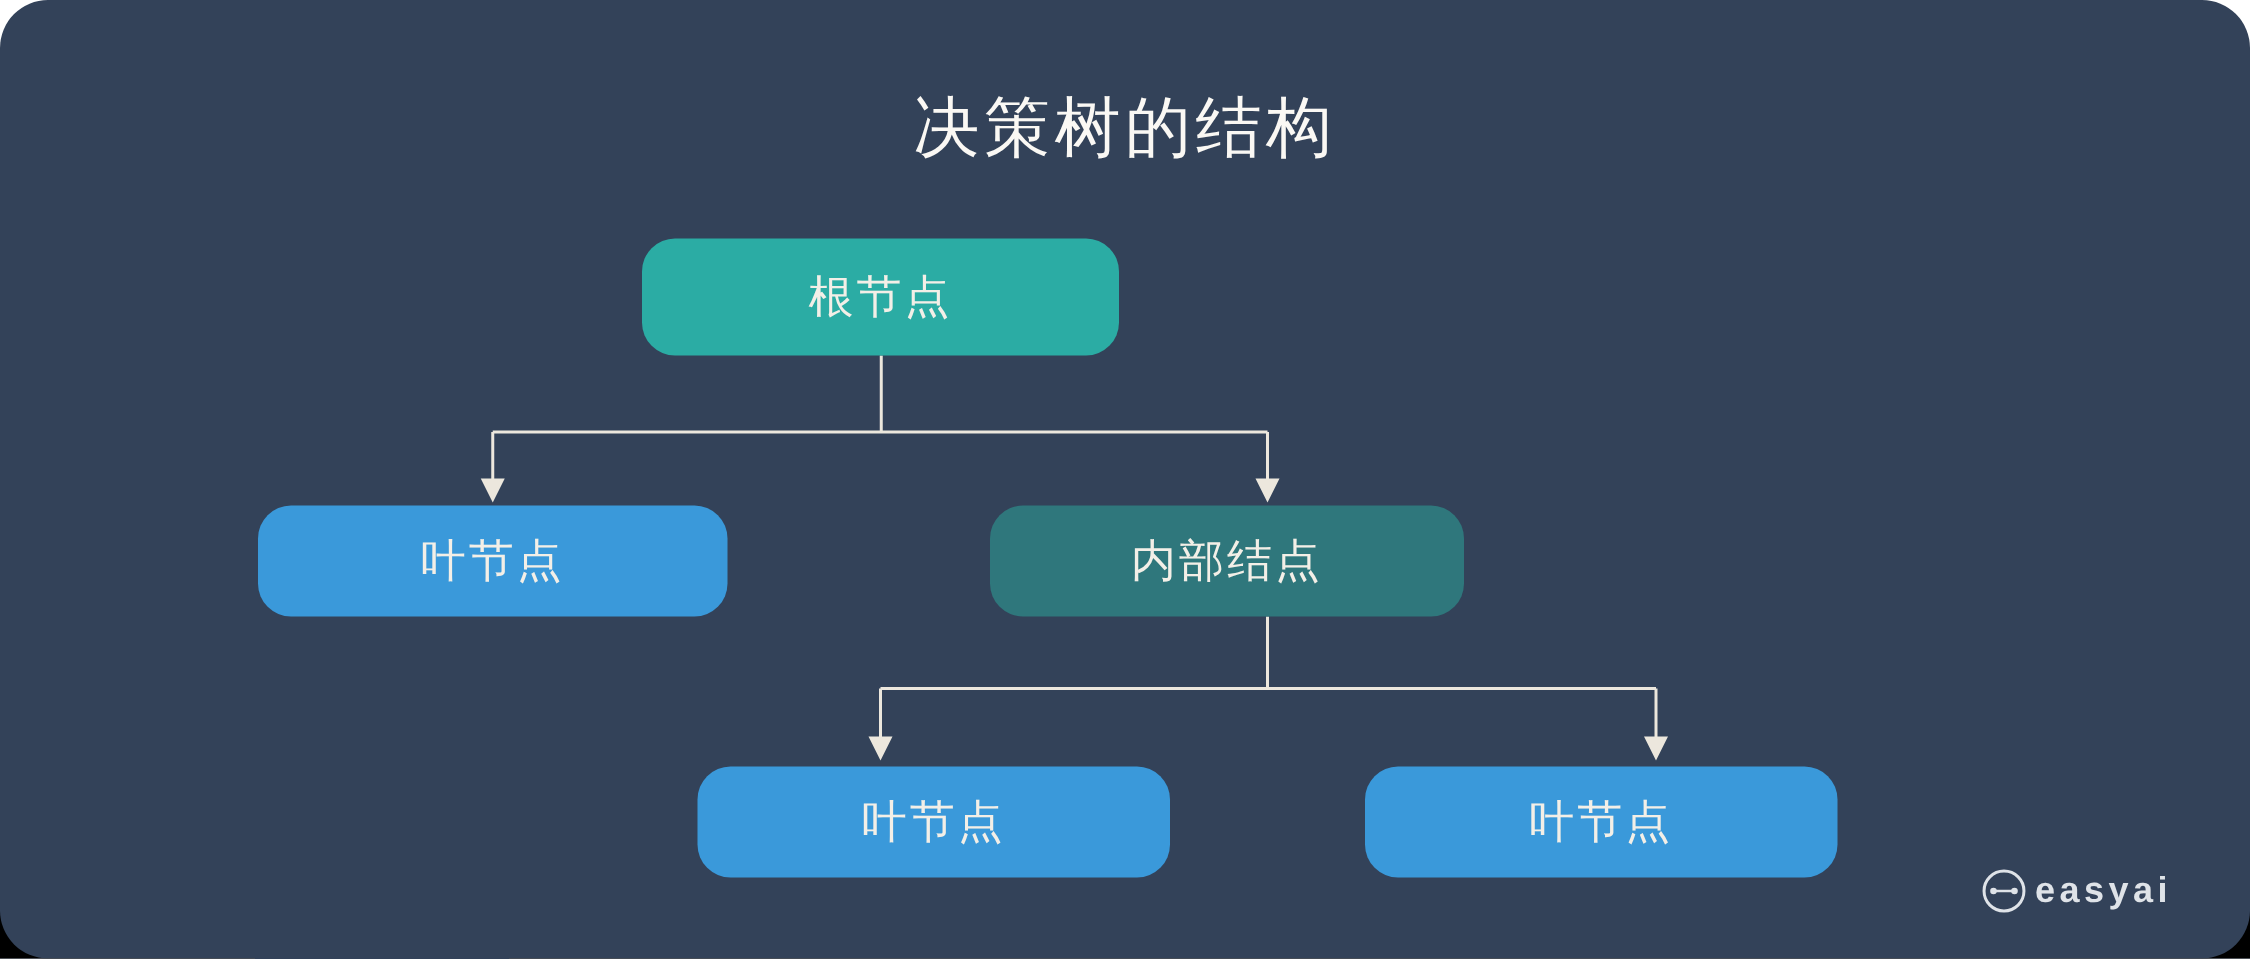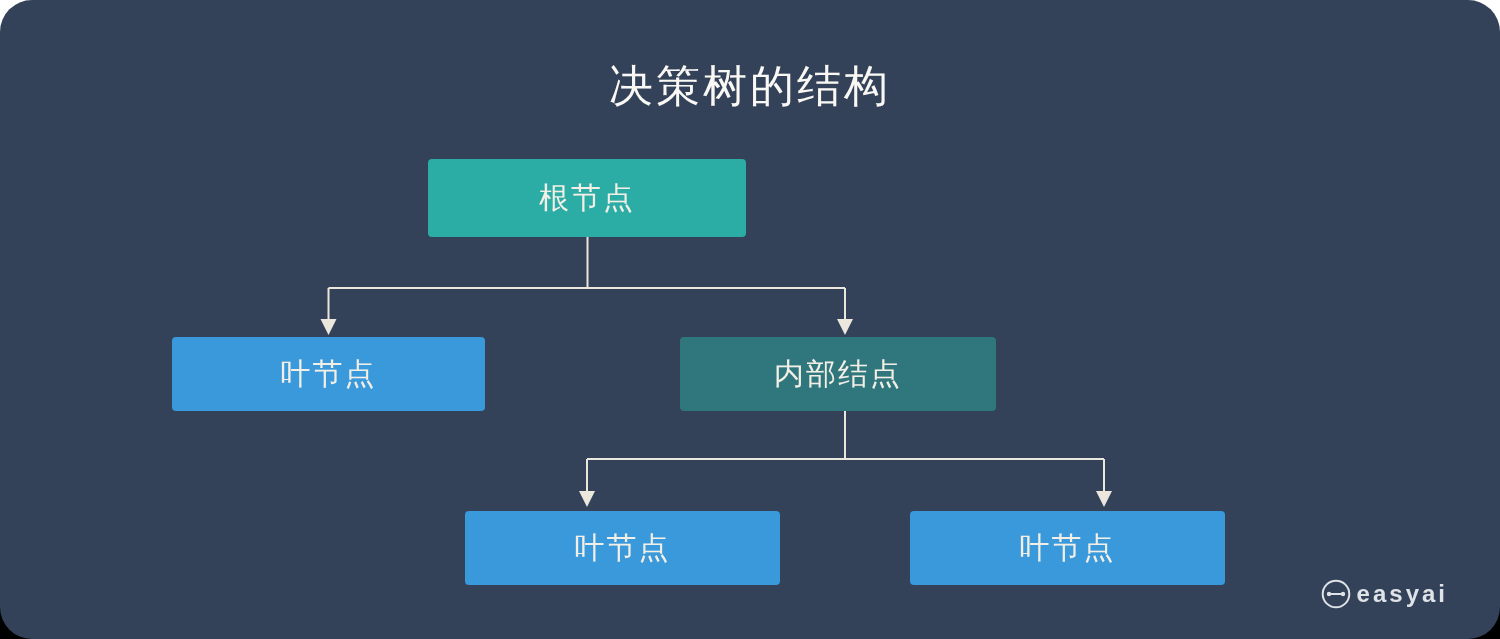--- a/index.html
+++ b/index.html
@@ -31,29 +31,29 @@
   .connectors {
     position: absolute;
     top: 0; left: 0;
     width: 1500px; height: 639px;
   }
   .node {
     position: absolute;
     display: flex;
     align-items: center;
     justify-content: center;
-    border-radius: 4px;
+    border-radius: 22px;
     color: #f3efe7;
     font-size: 30px;
     font-weight: 300;
     letter-spacing: 2px;
   }
   .node-root        { left: 428px; top: 159px; width: 318px; height: 78px; background: #2baca4; }
   .node-leaf-left   { left: 172px; top: 337px; width: 313px; height: 74px; background: #3a99da; }
-  .node-internal    { left: 680px; top: 337px; width: 316px; height: 74px; background: #2f777c; }
+  .node-internal    { left: 660px; top: 337px; width: 316px; height: 74px; background: #2f777c; }
   .node-leaf-bl     { left: 465px; top: 511px; width: 315px; height: 74px; background: #3a99da; }
   .node-leaf-br     { left: 910px; top: 511px; width: 315px; height: 74px; background: #3a99da; }
   .logo {
     position: absolute;
     right: 52px;
     bottom: 30px;
     display: flex;
     align-items: center;
     gap: 6px;
     color: #dfe3e8;

